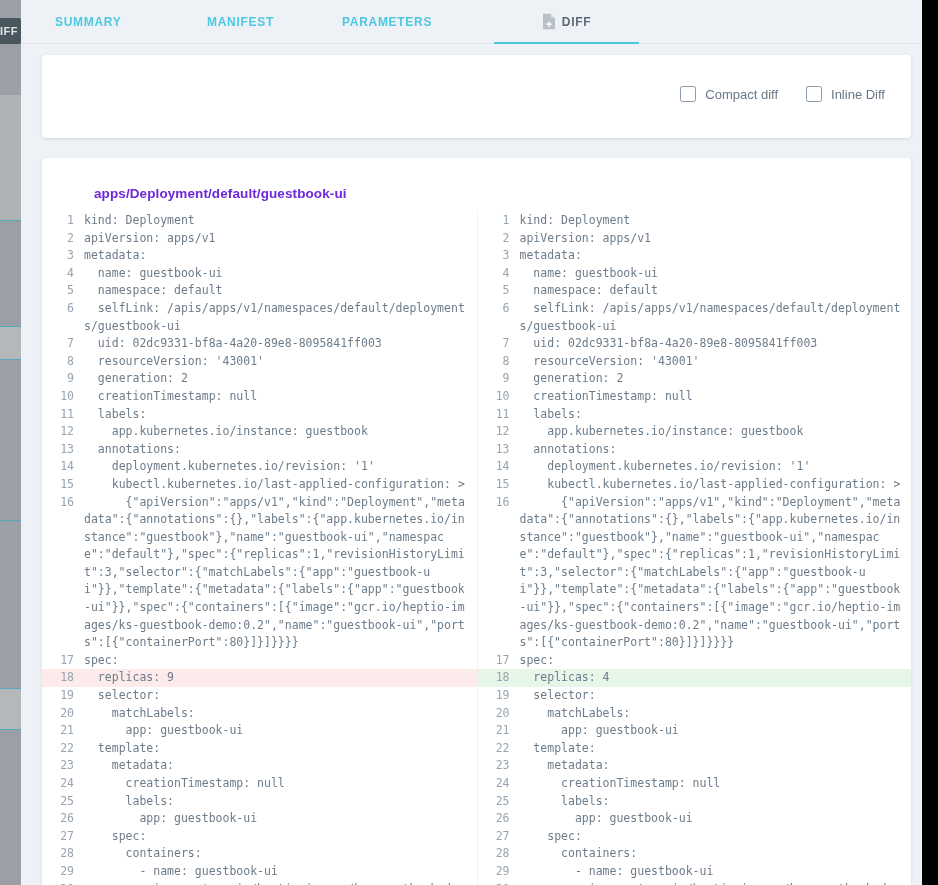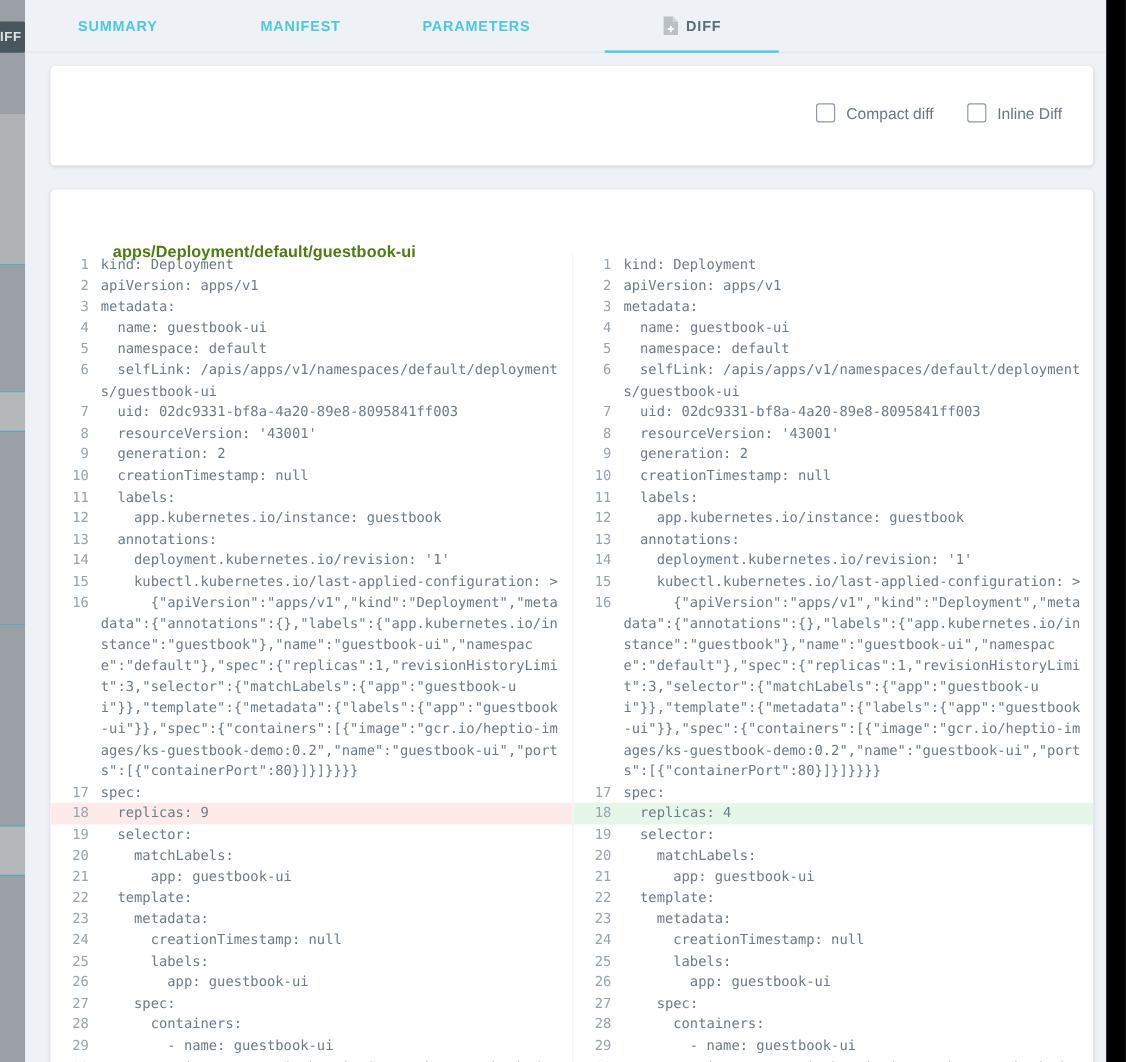--- a/index.html
+++ b/index.html
@@ -81,21 +81,21 @@
 
   
   .tabbar {
     position: relative;
     height: 44px;
     border-bottom: 1px solid #dfe4ea;
     background: #eef1f5;
   }
   .tabs {
     position: absolute;
-    left: 44px;
+    left: 34px;
     top: 0;
     height: 44px;
     display: flex;
     align-items: center;
   }
   .tab {
     position: relative;
     height: 44px;
     display: flex;
     align-items: center;
@@ -169,23 +169,22 @@
     color: #6a7885;
   }
 
   
   .diff-title {
     position: absolute;
     left: 52px;
     top: 28px;
     font-size: 13.5px;
     font-weight: bold;
-    color: #4d7c0f;
+    color: #6d28d9;
     letter-spacing: .1px;
-    margin-top: 16px;
   }
 
   .diff-body {
     position: absolute;
     left: 0;
     top: 54px;
     width: 869px;
     bottom: 0;
     display: flex;
     font-family: "DejaVu Sans Mono", monospace;

